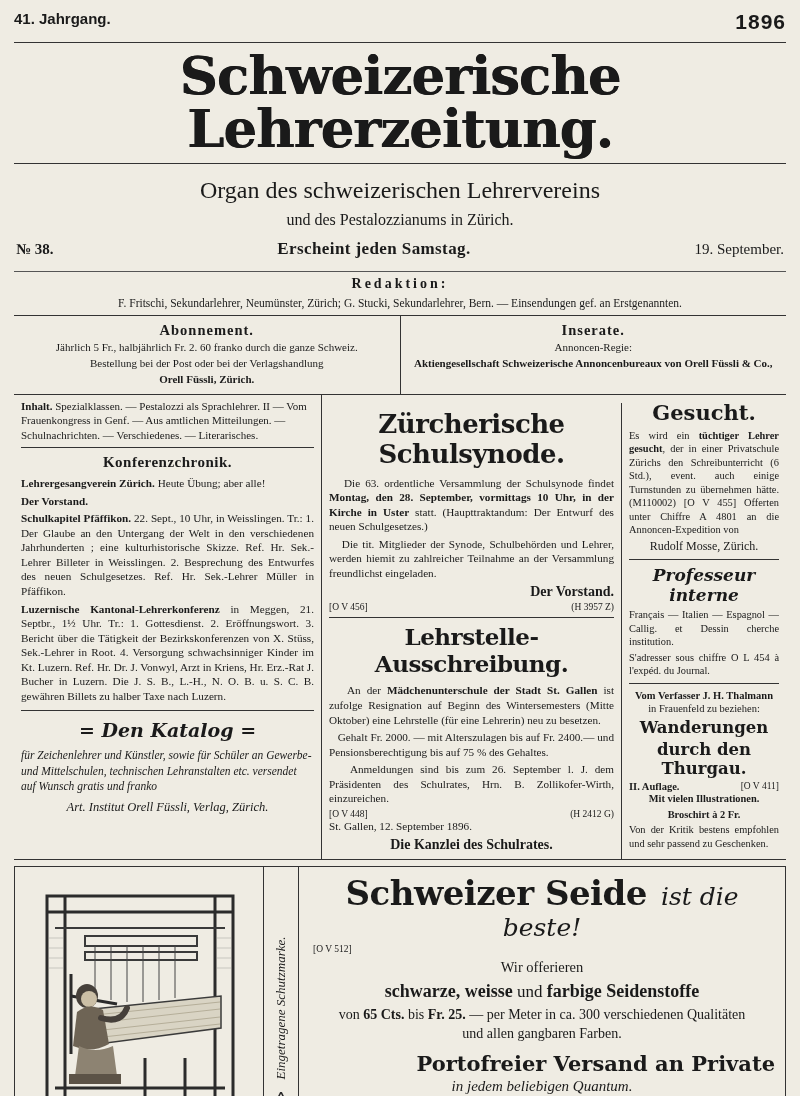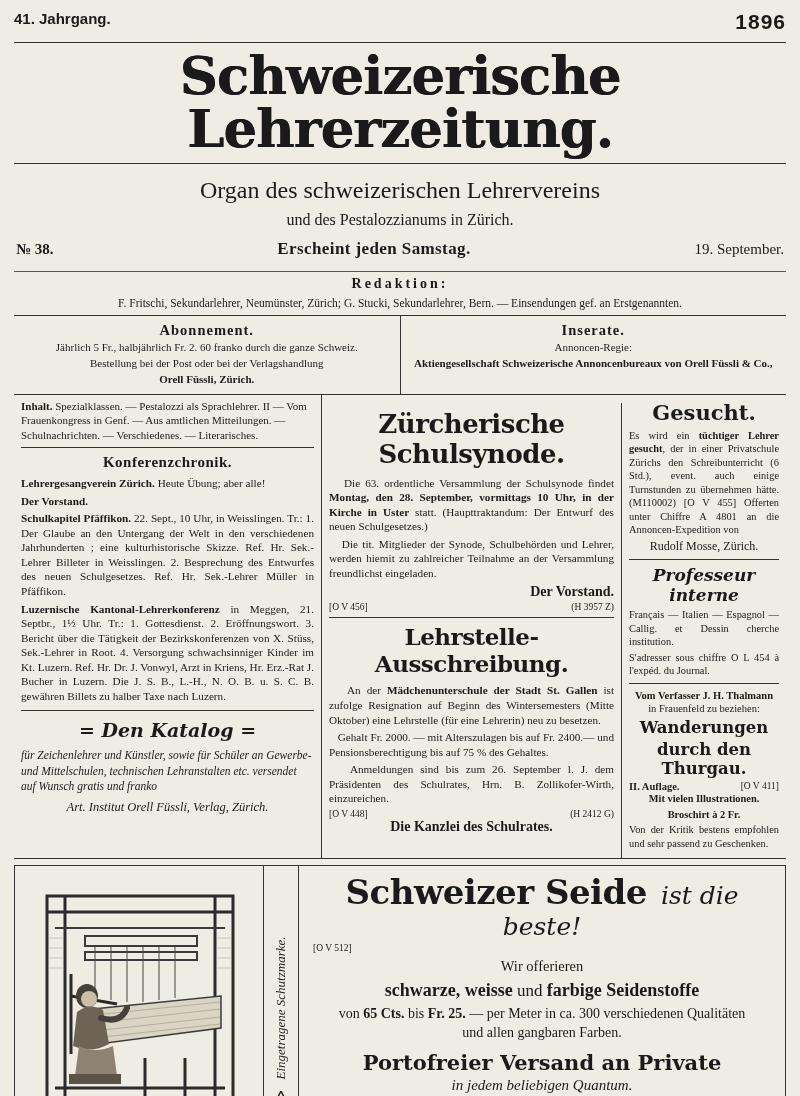--- a/index.html
+++ b/index.html
@@ -149,21 +149,21 @@
   }
   .aditalic{
     font-size:25px;font-style:italic;font-family:"DejaVu Serif", serif;
     margin-left:14px;
   }
   .adsub{font-size:14.5px;margin:5px 0 3px 0;}
   .adline1{font-size:18px;margin:5px 0;font-weight:bold;}
   .adline1 .reg{font-weight:normal;font-size:17px;}
   .adline2{font-size:14px;margin:3px 0;}
   .adline2 b{font-weight:bold;}
-  .adbig{font-size:21px;font-weight:bold;margin:9px 0 2px 0;font-family:"DejaVu Serif", serif;}
+  .adbig{font-size:21px;font-weight:bold;margin:9px 0 2px 0;font-family:"DejaVu Serif", serif;text-align:right;}
   .adquant{font-size:15px;font-style:italic;margin-bottom:5px;}
   .ovcode{font-size:9.5px;text-align:left;margin:2px 0 0 4px;}
 </style>
 </head>
 <body>
 
 <div class="page">
 
   <div class="topline">
     <div class="jahrgang">41. Jahrgang.</div>
@@ -249,20 +249,21 @@
       <div class="bigbanner2">Lehrstelle-Ausschreibung.</div>
       <p>
         &nbsp;&nbsp;&nbsp;<span>An der </span><b>Mädchenunterschule der Stadt St. Gallen</b><span> ist zufolge Resignation auf Beginn des Wintersemesters (Mitte Oktober) eine Lehrstelle (für eine Lehrerin) neu zu besetzen.</span>
       </p>
       <p>&nbsp;&nbsp;&nbsp;<span>Gehalt Fr. 2000. — mit Alterszulagen bis auf Fr. 2400.— und Pensionsberechtigung bis auf 75 % des Gehaltes.</span></p>
       <p>&nbsp;&nbsp;&nbsp;<span>Anmeldungen sind bis zum 26. September l. J. dem Präsidenten des Schulrates, Hrn. B. Zollikofer-Wirth, einzureichen.</span></p>
       <div class="refline">
         <span>[O V 448]</span>
         <span>(H 2412 G)</span>
       </div>
+      <p class="center">St. Gallen, 12. September 1896.</p>
       <div class="center" style="font-weight:bold;font-size:14px;text-align:center;">Die Kanzlei des Schulrates.</div>
     </div>
 
     <div class="col c3">
       <div class="head">Gesucht.</div>
       <p>
         <span>Es wird ein </span><b>tüchtiger Lehrer gesucht</b><span>, der in einer Privatschule Zürichs den Schreibunterricht (6 Std.), event. auch einige Turnstunden zu übernehmen hätte. (M110002) [O V 455] Offerten unter Chiffre A 4801 an die Annoncen-Expedition von</span>
       </p>
       <p class="cn" style="font-weight:normal;font-size:12px;">Rudolf Mosse, Zürich.</p>
 

